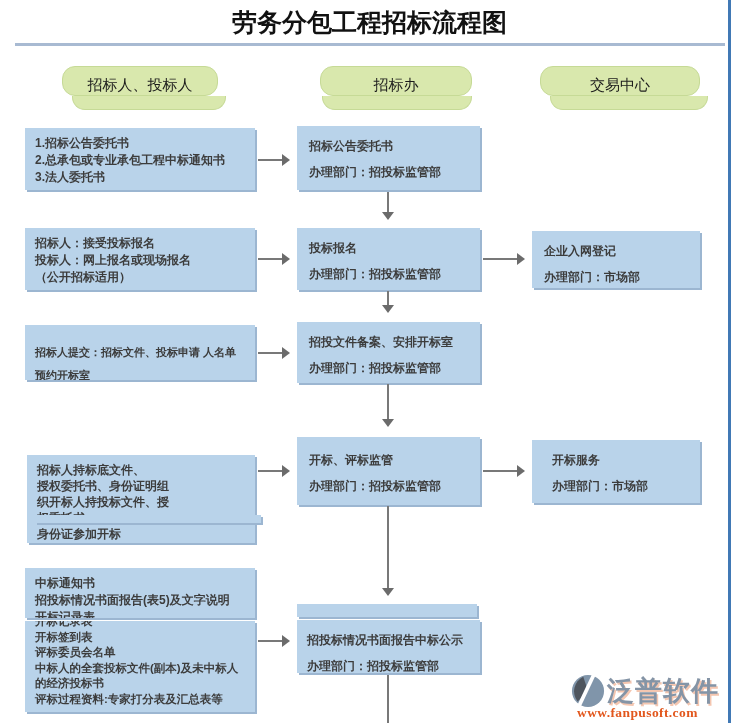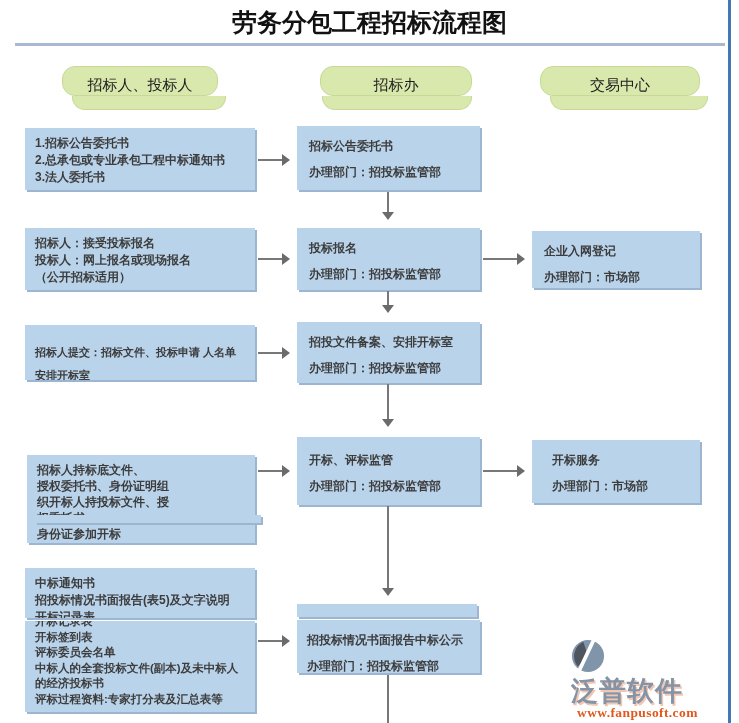--- a/index.html
+++ b/index.html
@@ -30,21 +30,21 @@
   .clip-top .inner{margin-top:-7px;}
   .strip{position:absolute;background:var(--box);box-shadow:2px 2px 0 var(--box-shadow);}
   .ha{position:absolute;height:2px;background:var(--arrow);}
   .ha::after{content:"";position:absolute;right:-8px;top:-5px;
              border:6px solid transparent;border-left:8px solid var(--arrow-head);}
   .va{position:absolute;width:2px;background:var(--arrow);}
   .va.head::after{content:"";position:absolute;left:-5px;bottom:-8px;
              border:6px solid transparent;border-top:8px solid var(--arrow-head);}
   .frame-r{position:absolute;left:728px;top:0;width:3px;height:723px;background:var(--frame);}
   .logo{position:absolute;right:12px;bottom:2px;width:156px;}
-  .logo-top{display:flex;flex-direction:column;}
+  .logo-top{display:flex;align-items:center;}
   .logo-name{font-size:27px;font-weight:bold;color:var(--logo-text);letter-spacing:1px;
              text-shadow:1.5px 1.5px 0 rgba(226,106,47,0.38);white-space:nowrap;}
   .logo-url{margin-top:-4px;padding-left:6px;font-family:"Liberation Serif",serif;font-weight:bold;
             font-size:13.5px;color:var(--logo-url);letter-spacing:0.4px;white-space:nowrap;}
   .logo-icon{width:34px;height:34px;margin-right:2px;flex:0 0 auto;}
 </style>
 </head>
 <body>
 
 <div class="stage">
@@ -91,21 +91,21 @@
   <div class="box sp" style="left:532px;top:231px;width:168px;height:57px;padding-left:12px;">
     <div class="ln">企业入网登记</div>
     <div class="ln">办理部门：市场部</div>
   </div>
   <div class="ha" style="left:258px;top:258px;width:30px;"></div>
   <div class="ha" style="left:483px;top:258px;width:40px;"></div>
   <div class="va head" style="left:387px;top:291px;height:20px;"></div>
 
   <div class="box fs11" style="left:25px;top:325px;width:230px;height:55px;padding-top:16px;">
     <div class="ln" style="line-height:23px;">招标人提交：招标文件、投标申请 人名单</div>
-    <div class="ln" style="line-height:23px;">安排开标室</div>
+    <div class="ln" style="line-height:23px;">预约开标室</div>
   </div>
   <div class="box sp" style="left:297px;top:322px;width:183px;height:61px;padding-left:12px;">
     <div class="ln">招投文件备案、安排开标室</div>
     <div class="ln">办理部门：招投标监管部</div>
   </div>
   <div class="ha" style="left:258px;top:352px;width:30px;"></div>
   <div class="va head" style="left:387px;top:384px;height:41px;"></div>
 
   <div class="box lh16" style="left:27px;top:424px;width:228px;height:88px;margin-top:31px;">
     <div class="ln">招标人持标底文件、</div>

